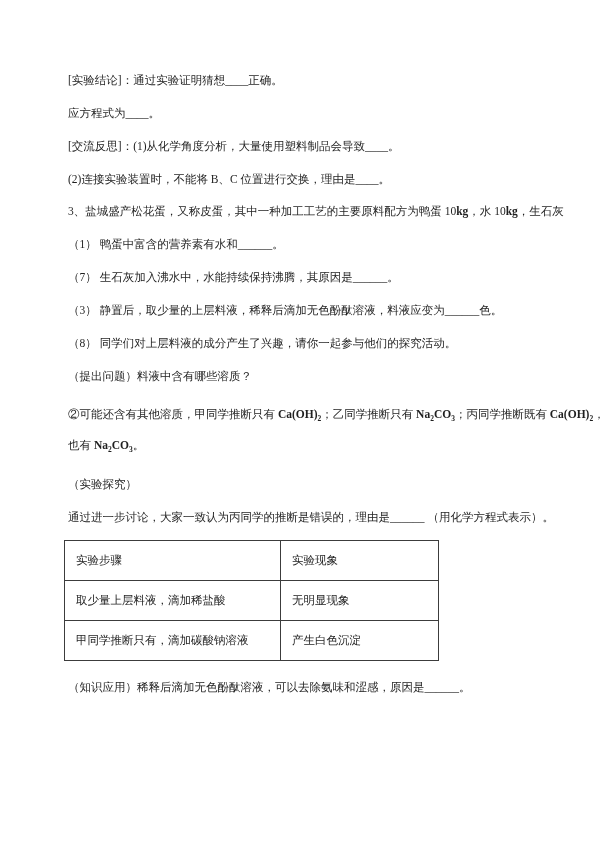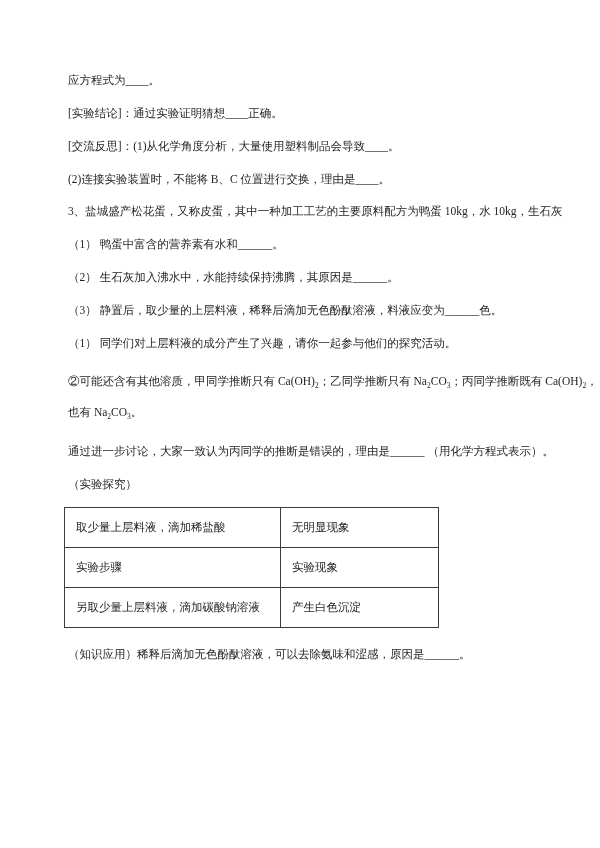--- a/index.html
+++ b/index.html
@@ -15,21 +15,21 @@
   .content{
     position:absolute;
     left:68px;top:70px;
     width:478px;
   }
   .para{margin:0 0 13px 0;}
   .para .line{line-height:20px;white-space:nowrap;}
   .para.tight .line{line-height:19px;}
   .para.wide .line{line-height:31px;}
   .para.wide{}
-  .bold{font-weight:normal;}
+  .bold{font-weight:bold;}
   sub{font-size:7.5px;line-height:0;font-weight:inherit;}
   table.exp{
     border-collapse:collapse;
     margin:6px 0 16px -4px;
     table-layout:fixed;
     width:338px;
   }
   table.exp td{
     border:1px solid #3c3c3c;
     height:39px;
@@ -43,70 +43,73 @@
   table.exp td.c2{width:140px;}
 </style>
 </head>
 <body>
 
 <div class="page">
   <div class="content">
 
     <div>
         <div class="para normal">
-          <div class="line"><span>应方程式为____。</span></div>
+          <div class="line"><span>[实验结论]：通过实验证明猜想____正确。</span></div>
         </div>
         <div class="para normal">
-          <div class="line"><span>[实验结论]：通过实验证明猜想____正确。</span></div>
+          <div class="line"><span>应方程式为____。</span></div>
         </div>
         <div class="para normal">
           <div class="line"><span>[交流反思]：(1)从化学角度分析，大量使用塑料制品会导致____。</span></div>
         </div>
         <div class="para normal">
           <div class="line"><span>(2)连接实验装置时，不能将 B、C 位置进行交换，理由是____。</span></div>
         </div>
         <div class="para tight">
           <div class="line"><span>3、盐城盛产松花蛋，又称皮蛋，其中一种加工工艺的主要原料配方为鸭蛋 10</span><span class="bold">kg</span><span>，水 10</span><span class="bold">kg</span><span>，生石灰</span></div>
         </div>
         <div class="para normal">
           <div class="line"><span>（1） 鸭蛋中富含的营养素有水和______。</span></div>
         </div>
         <div class="para normal">
-          <div class="line"><span>（2） 生石灰加入沸水中，水能持续保持沸腾，其原因是______。</span></div>
+          <div class="line"><span>（7） 生石灰加入沸水中，水能持续保持沸腾，其原因是______。</span></div>
         </div>
         <div class="para normal">
           <div class="line"><span>（3） 静置后，取少量的上层料液，稀释后滴加无色酚酞溶液，料液应变为______色。</span></div>
         </div>
         <div class="para normal">
-          <div class="line"><span>（1） 同学们对上层料液的成分产生了兴趣，请你一起参与他们的探究活动。</span></div>
+          <div class="line"><span>（8） 同学们对上层料液的成分产生了兴趣，请你一起参与他们的探究活动。</span></div>
+        </div>
+        <div class="para normal">
+          <div class="line"><span>（提出问题）料液中含有哪些溶质？</span></div>
         </div>
         <div class="para wide">
           <div class="line"><span>②可能还含有其他溶质，甲同学推断只有 </span><span class="bold">Ca(OH)</span><sub class="bold">2</sub><span>；乙同学推断只有 </span><span class="bold">Na</span><sub class="bold">2</sub><span class="bold">CO</span><sub class="bold">3</sub><span>；丙同学推断既有 </span><span class="bold">Ca(OH)</span><sub class="bold">2</sub><span>，</span></div>
           <div class="line"><span>也有 </span><span class="bold">Na</span><sub class="bold">2</sub><span class="bold">CO</span><sub class="bold">3</sub><span>。</span></div>
         </div>
         <div class="para normal">
-          <div class="line"><span>通过进一步讨论，大家一致认为丙同学的推断是错误的，理由是______ （用化学方程式表示）。</span></div>
+          <div class="line"><span>（实验探究）</span></div>
         </div>
         <div class="para normal">
-          <div class="line"><span>（实验探究）</span></div>
+          <div class="line"><span>通过进一步讨论，大家一致认为丙同学的推断是错误的，理由是______ （用化学方程式表示）。</span></div>
         </div>
       </div>
 
     <table class="exp">
       <tbody>
         <tr>
+          <td class="c1">实验步骤</td>
+          <td class="c2">实验现象</td>
+        </tr>
+        <tr>
           <td class="c1">取少量上层料液，滴加稀盐酸</td>
           <td class="c2">无明显现象</td>
         </tr>
         <tr>
-          <td class="c1">实验步骤</td>
-          <td class="c2">实验现象</td>
-        </tr>
-        <tr>
-          <td class="c1">另取少量上层料液，滴加碳酸钠溶液</td>
+          <td class="c1">甲同学推断只有，滴加碳酸钠溶液</td>
           <td class="c2">产生白色沉淀</td>
         </tr>
       </tbody>
     </table>
 
     <div>
         <div class="para normal">
           <div class="line"><span>（知识应用）稀释后滴加无色酚酞溶液，可以去除氨味和涩感，原因是______。</span></div>
         </div>
       </div>

